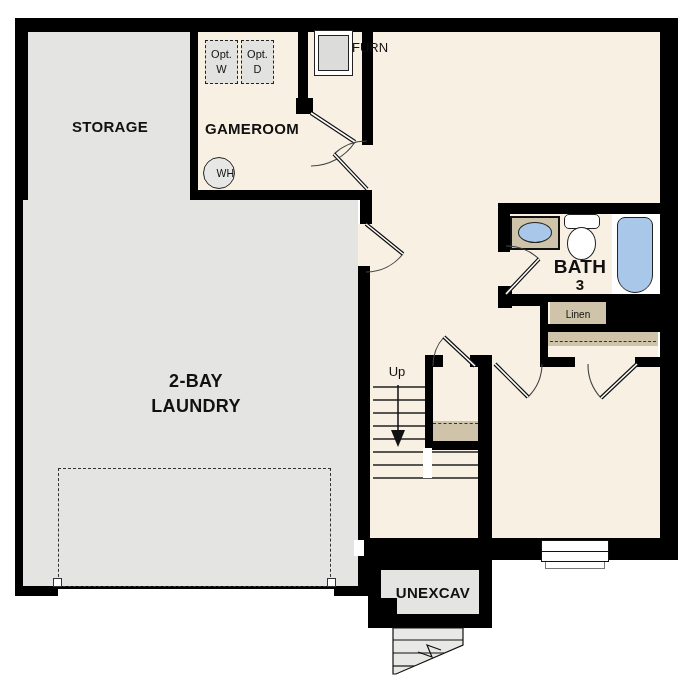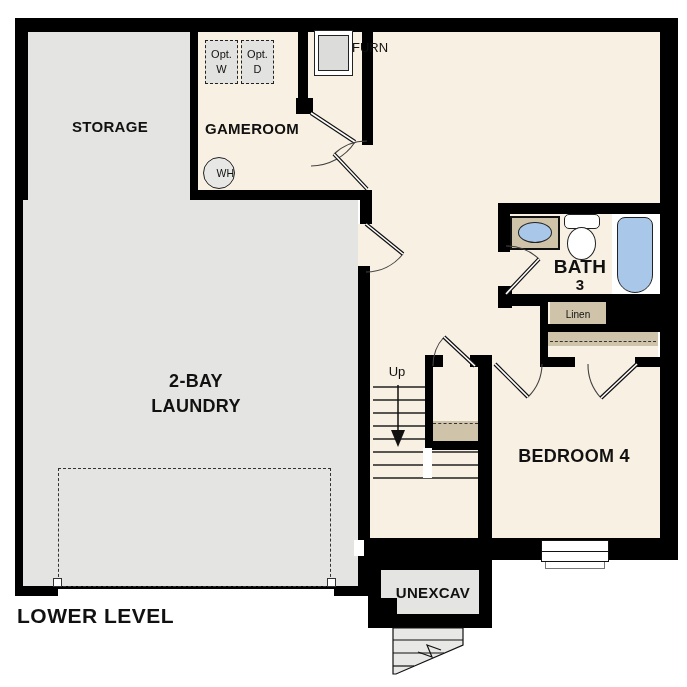--- a/index.html
+++ b/index.html
@@ -174,18 +174,16 @@
     </g>
   </svg>
 
   <div class="lbl" style="left:110px;top:126px;font-size:15px;">STORAGE</div>
   <div class="lbl" style="left:252px;top:128px;font-size:15px;">GAMEROOM</div>
   <div class="lbl" style="left:196px;top:381px;font-size:18px;">2-BAY</div>
   <div class="lbl" style="left:196px;top:406px;font-size:18px;">LAUNDRY</div>
   <div class="lbl" style="left:580px;top:267px;font-size:19px;">BATH</div>
   <div class="lbl" style="left:580px;top:284px;font-size:15px;">3</div>
   <div class="lbl-sm" style="left:578px;top:314px;font-size:10px;">Linen</div>
-  <div class="lbl" style="left:574px;top:456px;font-size:18px;">BEDROOM 4</div>
   <div class="lbl" style="left:433px;top:592px;font-size:15px;">UNEXCAV</div>
   <div class="lbl-sm" style="left:397px;top:371px;font-size:13px;">Up</div>
-  <div class="abs" style="left:17px;top:604px;font-size:21px;font-weight:bold;color:#111;letter-spacing:.5px;">LOWER LEVEL</div>
 
 </div>
 
 </body></html>

